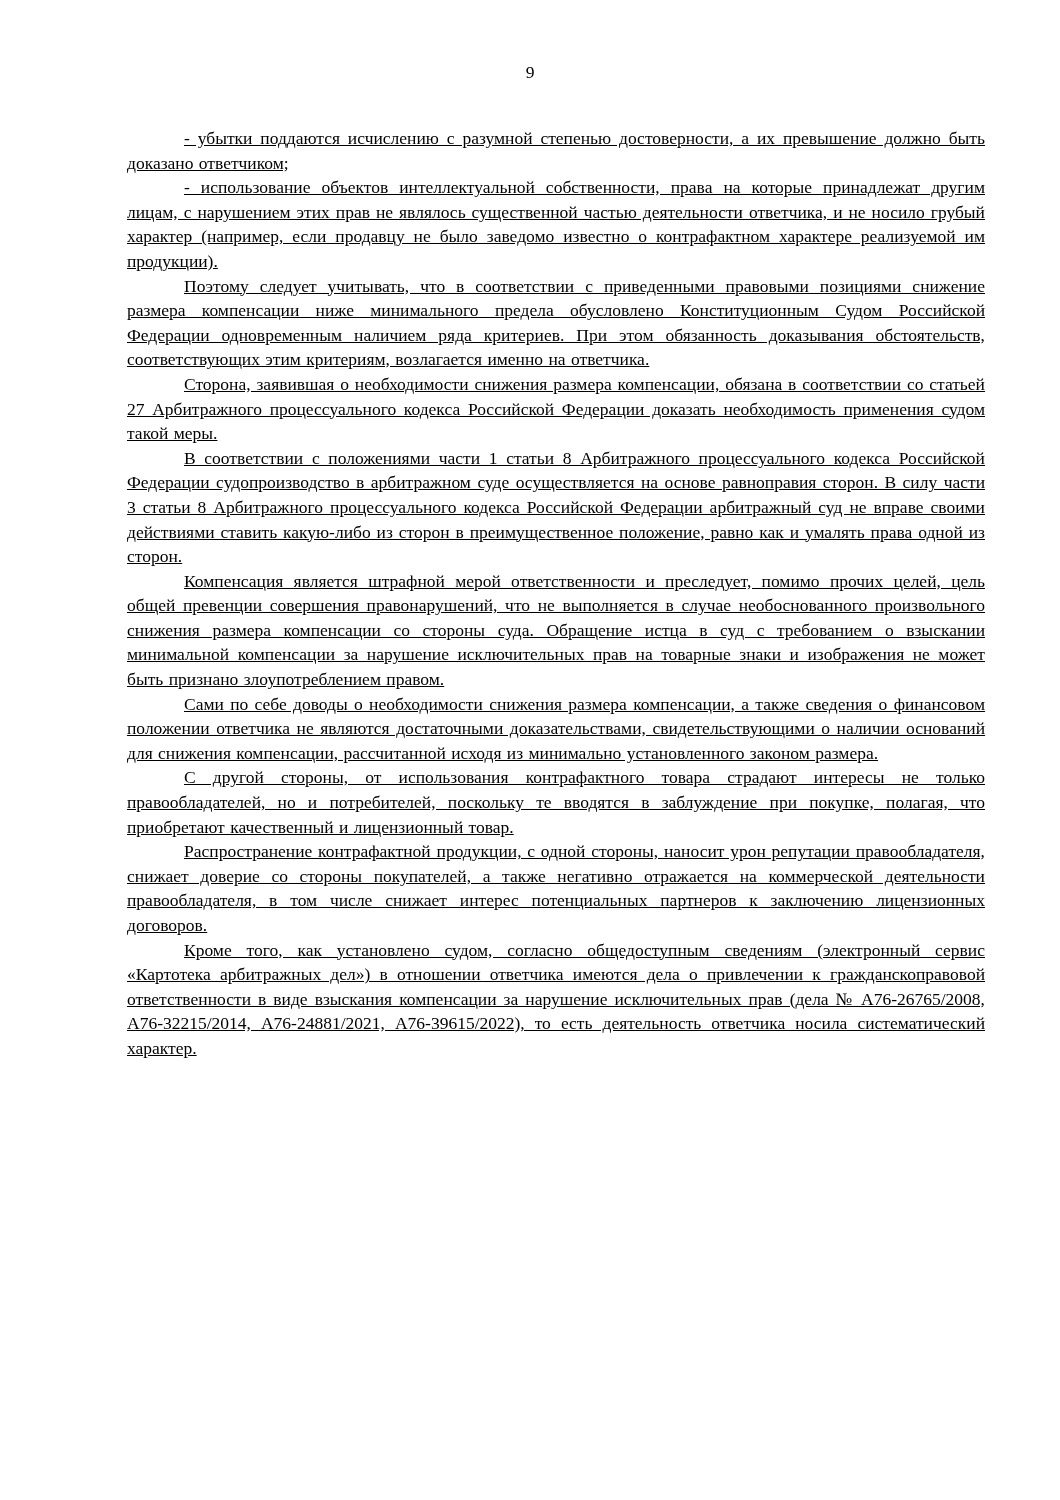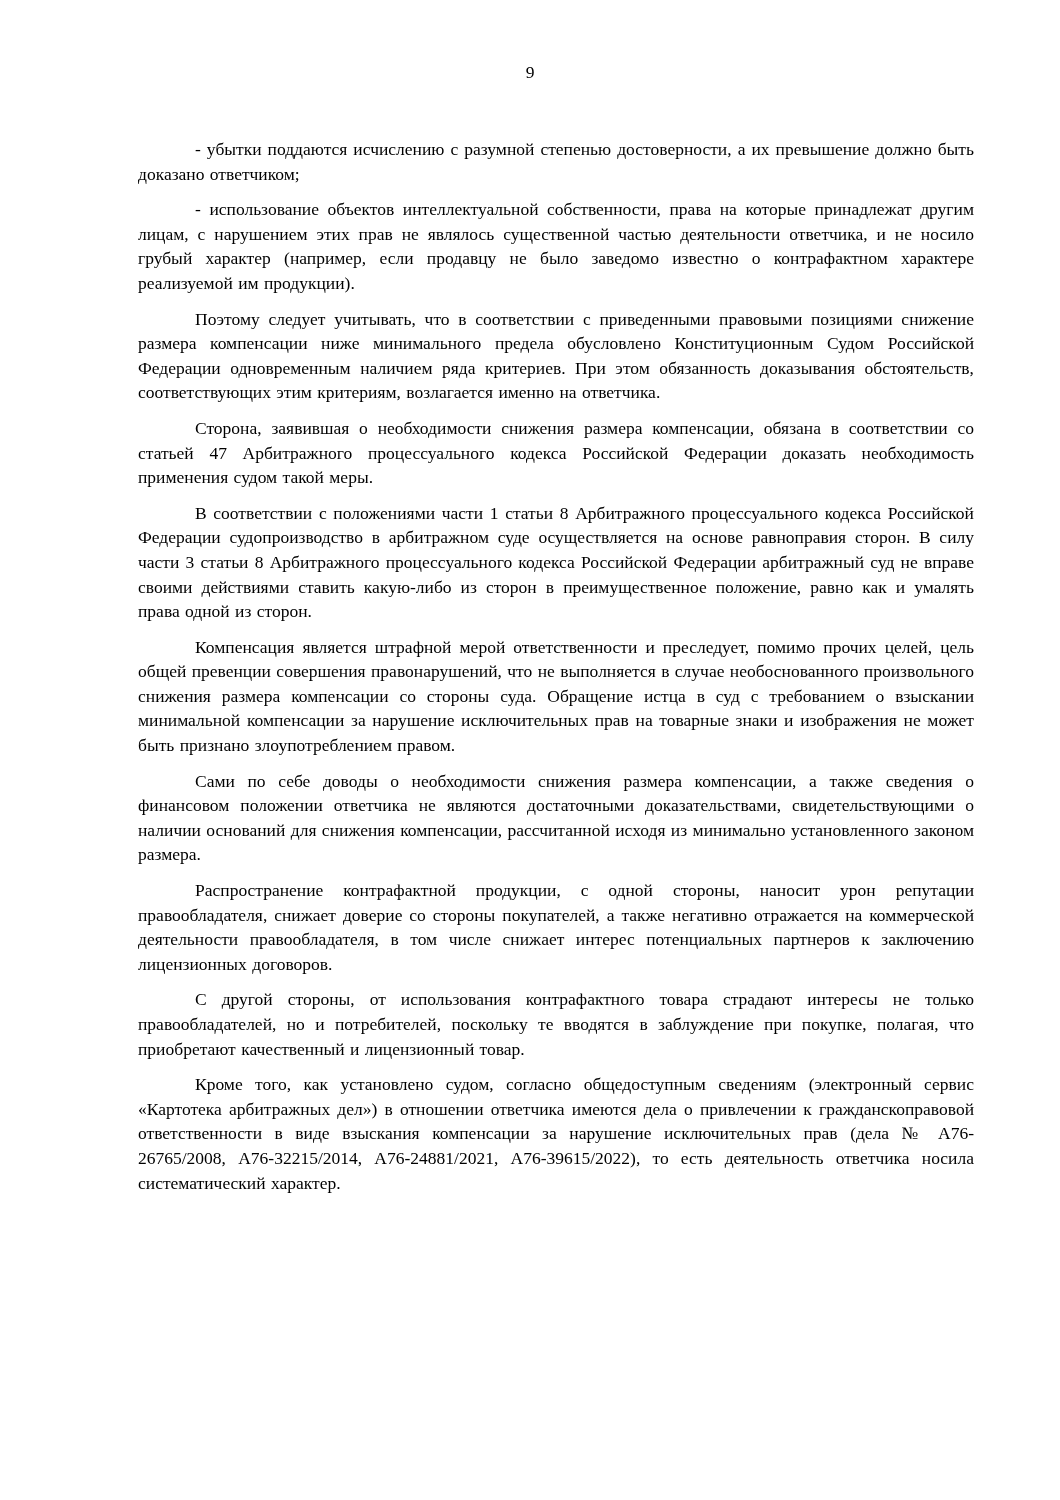--- a/index.html
+++ b/index.html
@@ -25,39 +25,40 @@
     font-size: 17.5px;
     line-height: 24px;
   }
   .content {
     position: absolute;
     top: 126px;
     left: 127px;
     width: 858px;
   }
   .content p {
-    margin: 11px;
+    margin: 0;
     padding: 0;
     font-size: 17.5px;
     line-height: 24.6px;
     text-align: justify;
     text-indent: 57px;
     word-spacing: 1px;
+    text-decoration: underline;
   }
 </style>
 </head>
 <body>
 
 <div class="page">
   <div class="page-number">9</div>
   <div class="content">
     <p>- убытки поддаются исчислению с разумной степенью достоверности, а их превышение должно быть доказано ответчиком;</p>
     <p>- использование объектов интеллектуальной собственности, права на которые принадлежат другим лицам, с нарушением этих прав не являлось существенной частью деятельности ответчика, и не носило грубый характер (например, если продавцу не было заведомо известно о контрафактном характере реализуемой им продукции).</p>
     <p>Поэтому следует учитывать, что в соответствии с приведенными правовыми позициями снижение размера компенсации ниже минимального предела обусловлено Конституционным Судом Российской Федерации одновременным наличием ряда критериев. При этом обязанность доказывания обстоятельств, соответствующих этим критериям, возлагается именно на ответчика.</p>
-    <p>Сторона, заявившая о необходимости снижения размера компенсации, обязана в соответствии со статьей 47 Арбитражного процессуального кодекса Российской Федерации доказать необходимость применения судом такой меры.</p>
+    <p>Сторона, заявившая о необходимости снижения размера компенсации, обязана в соответствии со статьей 27 Арбитражного процессуального кодекса Российской Федерации доказать необходимость применения судом такой меры.</p>
     <p>В соответствии с положениями части 1 статьи 8 Арбитражного процессуального кодекса Российской Федерации судопроизводство в арбитражном суде осуществляется на основе равноправия сторон. В силу части 3 статьи 8 Арбитражного процессуального кодекса Российской Федерации арбитражный суд не вправе своими действиями ставить какую-либо из сторон в преимущественное положение, равно как и умалять права одной из сторон.</p>
     <p>Компенсация является штрафной мерой ответственности и преследует, помимо прочих целей, цель общей превенции совершения правонарушений, что не выполняется в случае необоснованного произвольного снижения размера компенсации со стороны суда. Обращение истца в суд с требованием о взыскании минимальной компенсации за нарушение исключительных прав на товарные знаки и изображения не может быть признано злоупотреблением правом.</p>
     <p>Сами по себе доводы о необходимости снижения размера компенсации, а также сведения о финансовом положении ответчика не являются достаточными доказательствами, свидетельствующими о наличии оснований для снижения компенсации, рассчитанной исходя из минимально установленного законом размера.</p>
+    <p>С другой стороны, от использования контрафактного товара страдают интересы не только правообладателей, но и потребителей, поскольку те вводятся в заблуждение при покупке, полагая, что приобретают качественный и лицензионный товар.</p>
     <p>Распространение контрафактной продукции, с одной стороны, наносит урон репутации правообладателя, снижает доверие со стороны покупателей, а также негативно отражается на коммерческой деятельности правообладателя, в том числе снижает интерес потенциальных партнеров к заключению лицензионных договоров.</p>
-    <p>С другой стороны, от использования контрафактного товара страдают интересы не только правообладателей, но и потребителей, поскольку те вводятся в заблуждение при покупке, полагая, что приобретают качественный и лицензионный товар.</p>
     <p>Кроме того, как установлено судом, согласно общедоступным сведениям (электронный сервис «Картотека арбитражных дел») в отношении ответчика имеются дела о привлечении к гражданскоправовой ответственности в виде взыскания компенсации за нарушение исключительных прав (дела № А76-26765/2008, А76-32215/2014, А76-24881/2021, А76-39615/2022), то есть деятельность ответчика носила систематический характер.</p>
   </div>
 </div>
 
 </body></html>

